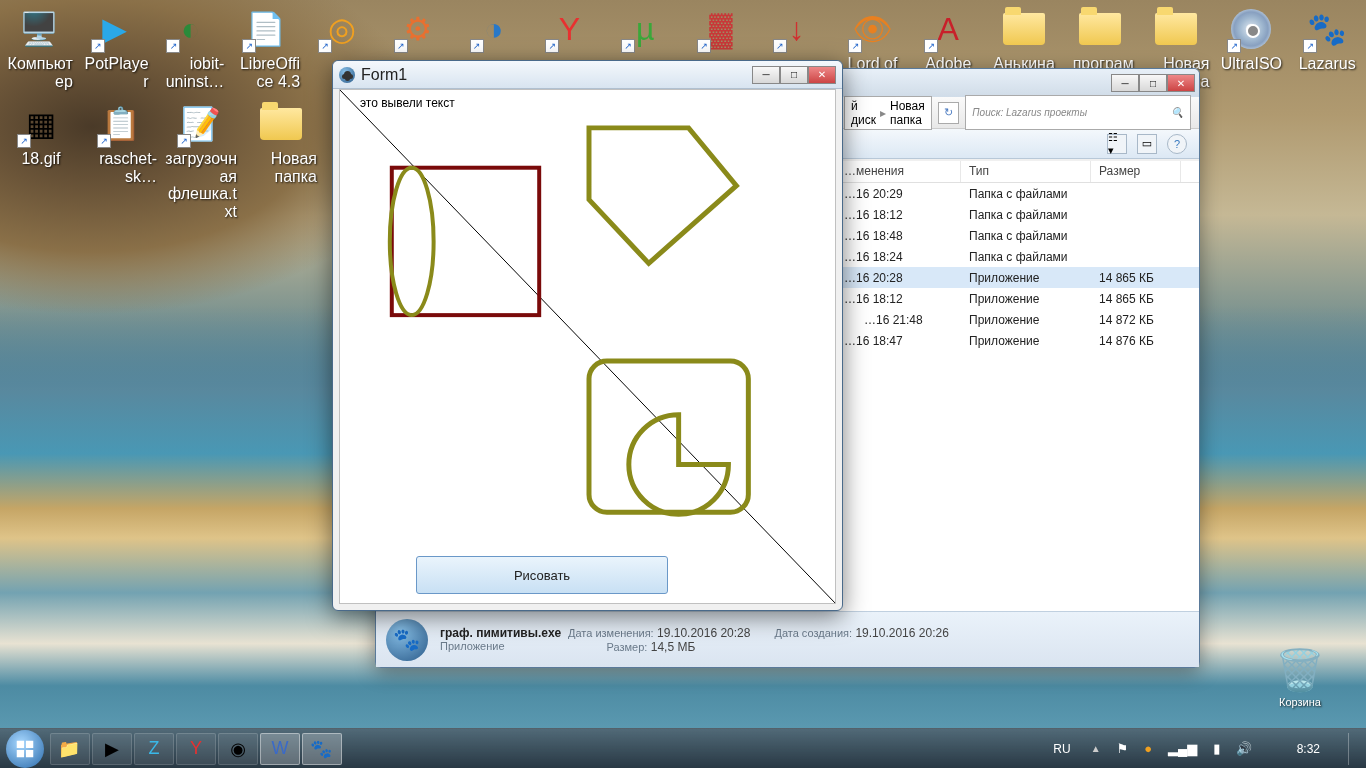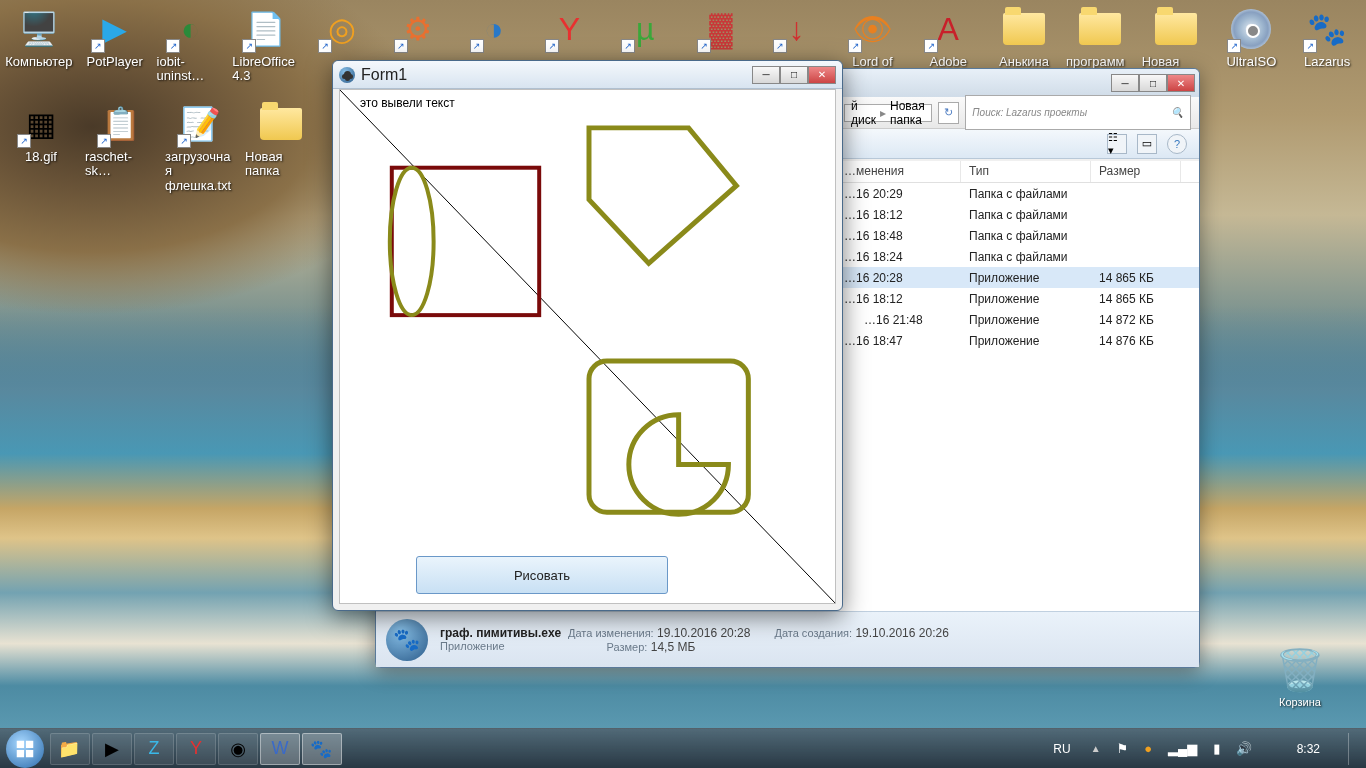--- a/index.html
+++ b/index.html
@@ -4,33 +4,33 @@
 <style>
 *{margin:0;padding:0;box-sizing:border-box;font-family:"Segoe UI",Tahoma,sans-serif;}
 body{width:1366px;height:768px;overflow:hidden;position:relative;background:linear-gradient(to bottom,#8a7a5a 0%,#a8956f 18%,#c0b090 30%,#4a7a94 55%,#5a8aa4 70%,#c4a068 80%,#6a9ab4 90%,#5a8aa4 100%);}
 .desktop{position:absolute;inset:0;}
 .wallpaper{position:absolute;inset:0;background:linear-gradient(to bottom,#9a8560 0%,#b09a70 15%,#c5b895 28%,#4a7a8c 50%,#5a8a9c 65%,#d8b878 78%,#7aa8bc 88%,#6898ac 100%);}
 .wallpaper::before{content:"";position:absolute;left:0;top:0;width:45%;height:55%;background:radial-gradient(ellipse at 15% 30%,#4a3a28 0%,#6a5438 15%,#8a7048 30%,transparent 45%);}
 .wallpaper::after{content:"";position:absolute;left:0;right:0;bottom:40px;height:55%;background:linear-gradient(to bottom,transparent 0%,#5a8aa0 20%,#489ab8 35%,#d0a860 48%,#e8c888 55%,#68a0b8 68%,#f0e8d8 80%,#4888a0 90%,#5898b0 100%);opacity:0.9;}
 .icons-row{position:absolute;top:5px;left:5px;right:5px;display:flex;gap:8px;z-index:1;}
 .desktop-icon{width:72px;display:flex;flex-direction:column;align-items:center;gap:2px;cursor:pointer;}
 .desktop-icon .ico{width:48px;height:48px;display:flex;align-items:center;justify-content:center;font-size:32px;position:relative;}
-.desktop-icon .lbl{color:#fff;font-size:13px;text-align:left;text-shadow:1px 1px 2px rgba(0,0,0,0.8);line-height:1.1;word-break:break-word;max-width:72px;}
+.desktop-icon .lbl{color:#fff;font-size:16px;text-align:right;text-shadow:1px 1px 2px rgba(0,0,0,0.8);line-height:1.1;word-break:break-word;max-width:72px;}
 .icons-row2{position:absolute;top:100px;left:5px;display:flex;gap:8px;z-index:1;}
 .shortcut-arrow{position:absolute;bottom:0;left:0;width:14px;height:14px;background:#fff;border:1px solid #888;display:flex;align-items:center;justify-content:center;font-size:9px;color:#2266cc;}
 
 
 .explorer{position:absolute;left:375px;top:68px;width:825px;height:600px;background:#f0f0f0;border:1px solid #5a7a9a;border-radius:6px;box-shadow:0 4px 20px rgba(0,0,0,0.4);z-index:2;}
 .explorer .titlebar{height:28px;background:linear-gradient(to bottom,#e8f0f8,#d0dce8);display:flex;align-items:center;padding:0 4px;border-radius:6px 6px 0 0;}
 .explorer .titlebar .spacer{flex:1;}
 .win-btns{display:flex;gap:0;}
 .win-btn{width:28px;height:18px;border:1px solid #888;background:linear-gradient(to bottom,#f8f8f8,#d8d8d8);display:flex;align-items:center;justify-content:center;font-size:10px;cursor:pointer;}
 .win-btn.close{background:linear-gradient(to bottom,#e88,#c44);color:#fff;}
 .explorer .navbar{height:32px;background:linear-gradient(to bottom,#fafafa,#e8e8e8);border-bottom:1px solid #ccc;display:flex;align-items:center;padding:0 8px;gap:6px;}
-.breadcrumb{flex:1;height:18px;border:1px solid #aaa;background:#fff;display:flex;align-items:center;padding:0 6px;font-size:12px;gap:4px;}
+.breadcrumb{flex:1;height:34px;border:1px solid #aaa;background:#fff;display:flex;align-items:center;padding:0 6px;font-size:12px;gap:4px;}
 .breadcrumb .sep{color:#888;}
 .search-box{width:230px;height:35px;border:1px solid #aaa;background:#fff;display:flex;align-items:center;padding:0 6px;font-size:10px;color:#888;font-style:italic;}
 .search-box .sicon{margin-left:auto;color:#4a7ac0;}
 .refresh-btn{width:22px;height:22px;border:1px solid #aaa;background:#fff;display:flex;align-items:center;justify-content:center;font-size:11px;color:#4a7ac0;cursor:pointer;}
 .explorer .toolbar{height:30px;background:linear-gradient(to bottom,#f4f8fc,#dce8f4);border-bottom:1px solid #b8c8d8;display:flex;align-items:center;padding:0 12px;font-size:12px;}
 .toolbar .right{margin-left:auto;display:flex;gap:10px;align-items:center;}
 .toolbar .tb-icon{width:20px;height:20px;display:flex;align-items:center;justify-content:center;border:1px solid #a8b8c8;background:#f0f4f8;cursor:pointer;font-size:11px;}
 .explorer .content{position:absolute;top:92px;left:0;right:0;bottom:56px;background:#fff;display:flex;}
 .file-list{flex:1;}
 .file-headers{height:22px;border-bottom:1px solid #e0e0e0;display:flex;font-size:12px;color:#444;}

